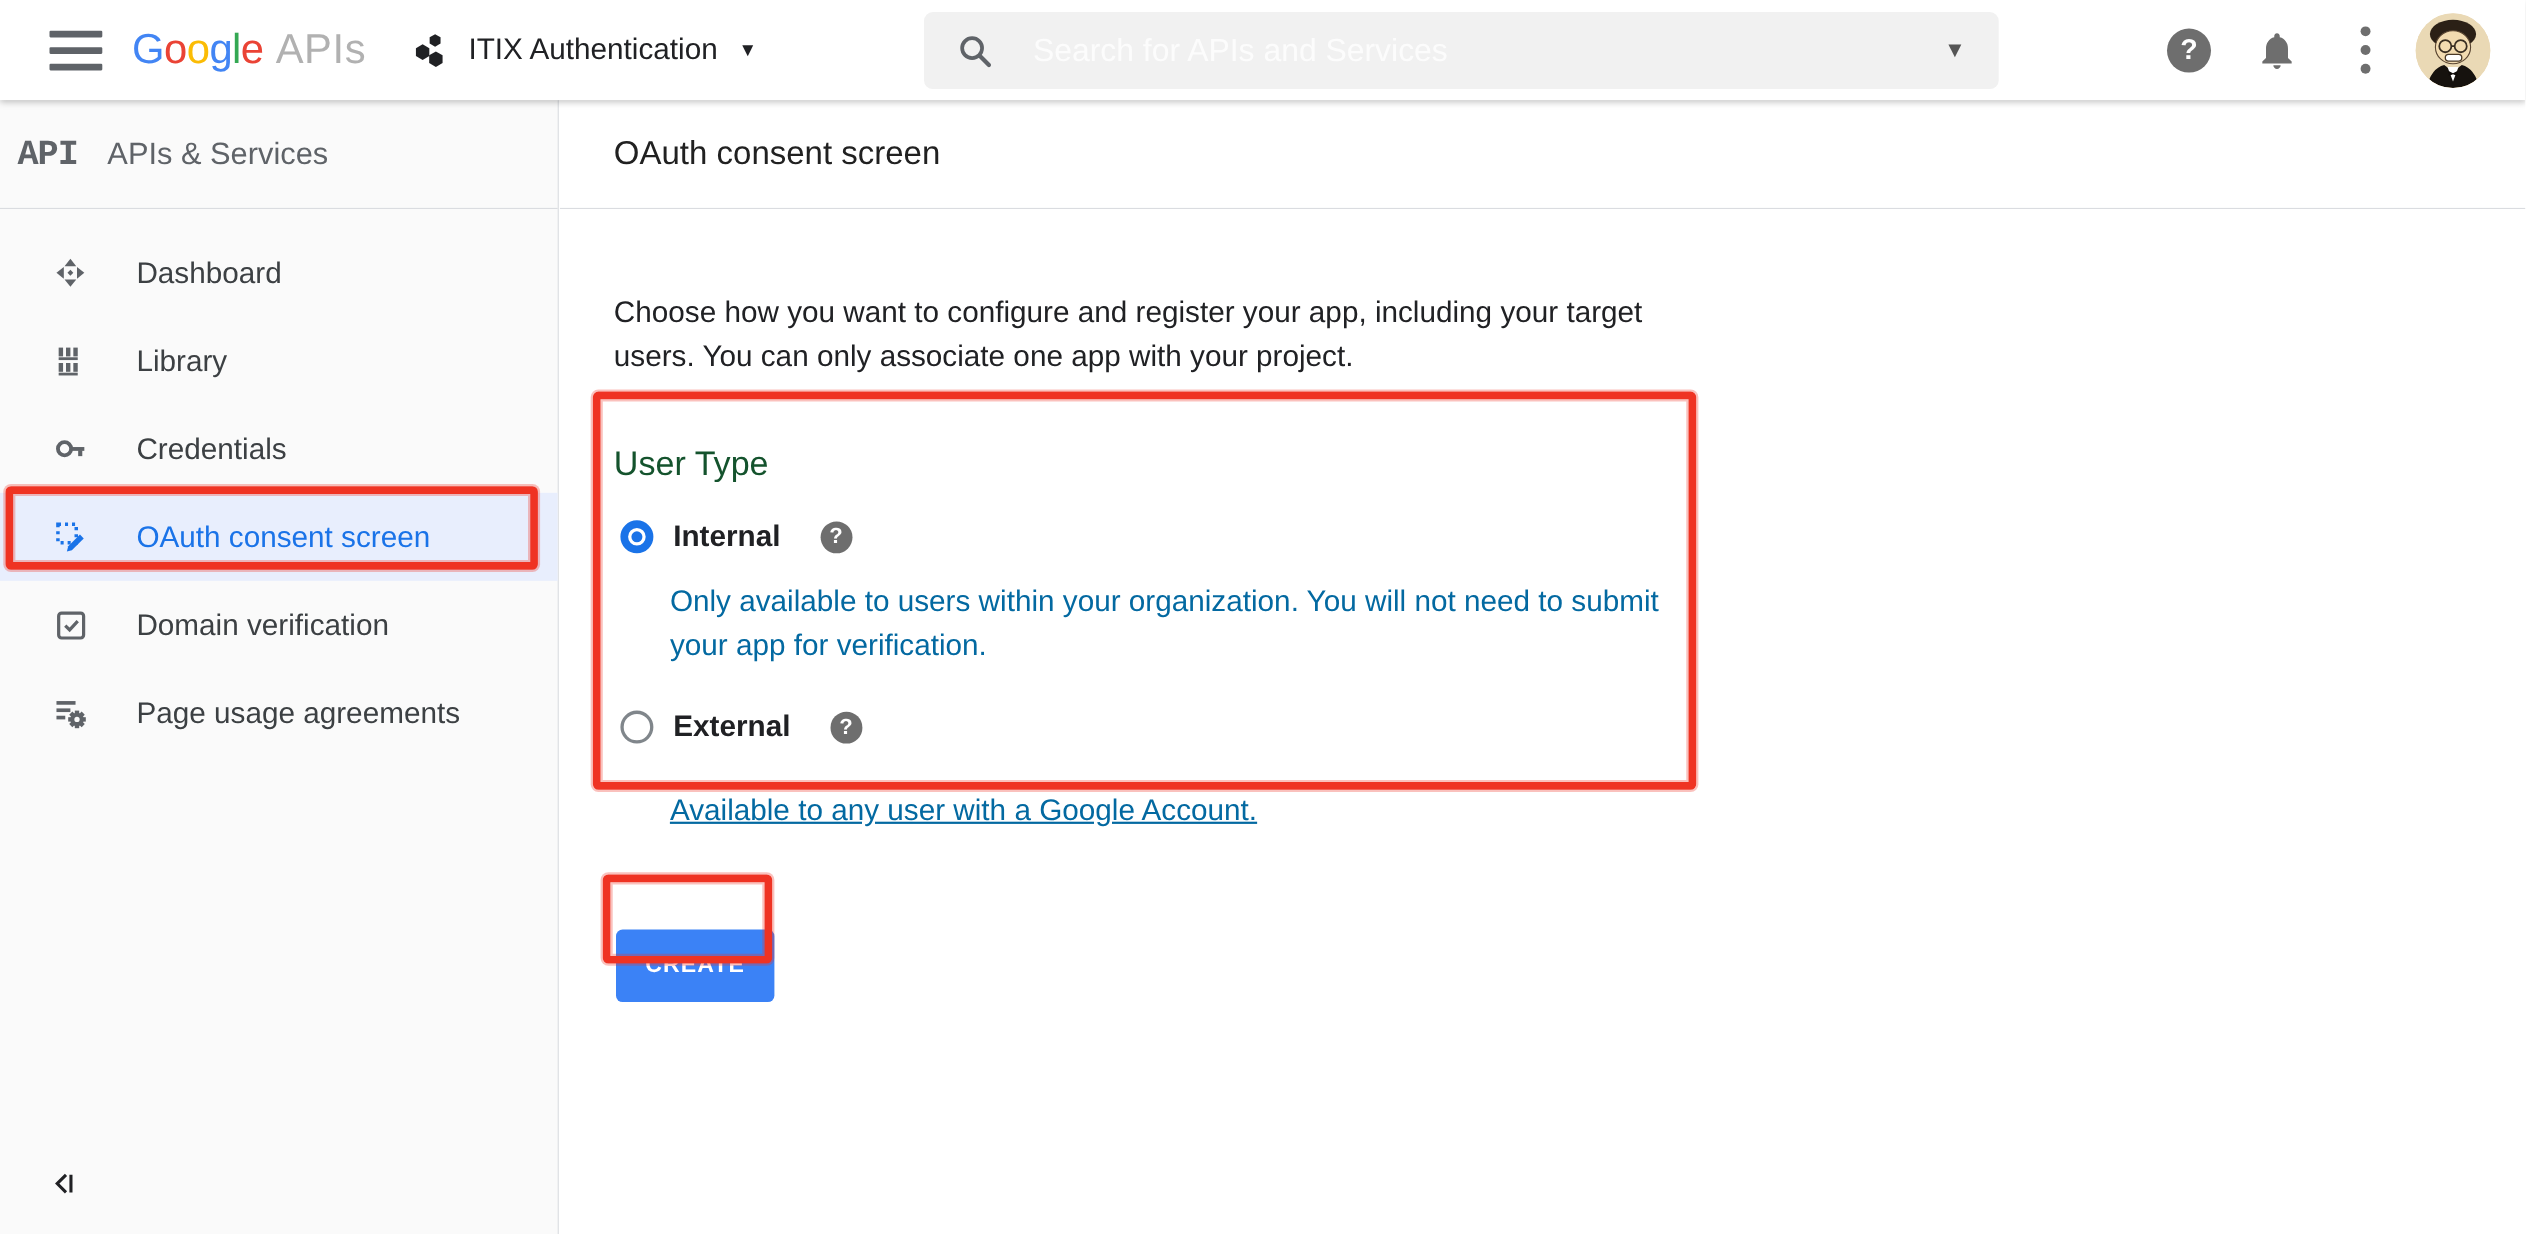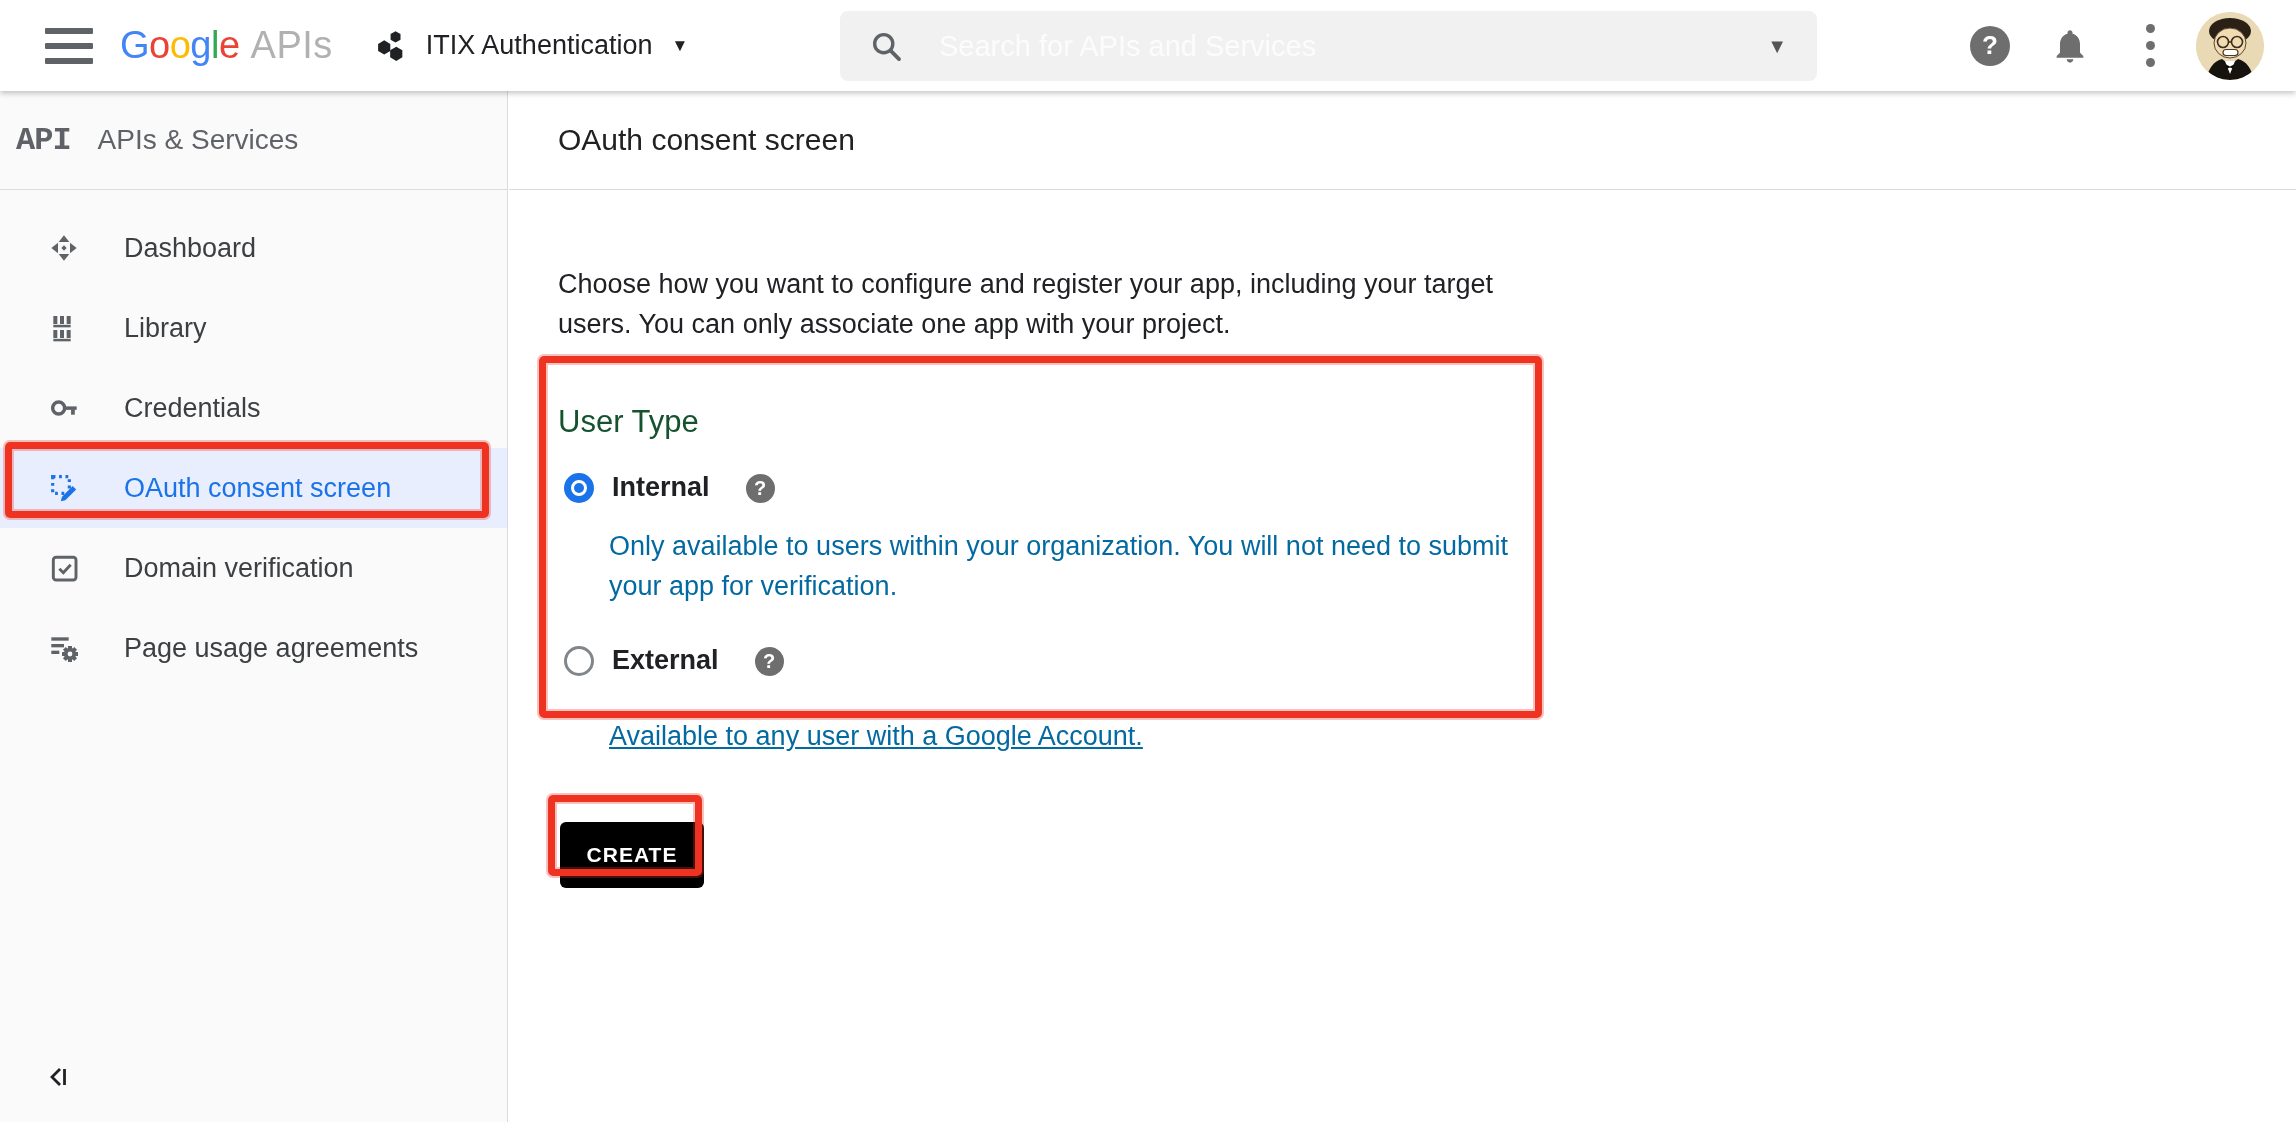--- a/index.html
+++ b/index.html
@@ -66,21 +66,21 @@
            display:flex; align-items:center; justify-content:center; }
   .radio.checked { border:7px solid #1a73e8; }
   .radio.checked i { width:10px; height:10px; border-radius:50%; background:#1a73e8; }
   .radio.unchecked { border:3px solid #80868b; }
   .option-label { margin-left:18px; font-size:27px; font-weight:700; color:#202124; cursor:pointer; }
   .option-help { margin-left:36px; width:29px; height:29px; border-radius:50%; background:#6e6e6e; color:#fff;
                  font-size:20px; font-weight:700; display:flex; align-items:center; justify-content:center; cursor:pointer; }
   .option-desc { margin-left:51px; font-size:27px; line-height:40px; color:#0369a1; max-width:905px; }
   .desc-internal { margin-top:23px; }
   .desc-external { margin-top:40px;text-decoration:underline; }
-  .create-btn { margin-top:66px; margin-left:2px; width:144px; height:66px; background:#000000; color:#fff;
+  .create-btn { margin-top:89px; margin-left:2px; width:144px; height:66px; background:#3b82f6; color:#fff;
                 font-size:21px; font-weight:700; letter-spacing:1px; border:none; border-radius:6px; cursor:pointer;
                 font-family:"Liberation Sans","DejaVu Sans",sans-serif; }
 
   
   .red-frame { position:absolute; border:7px solid #ef3323; border-radius:5px; pointer-events:none;
                box-shadow:0 0 0 2px rgba(239,51,35,.3), inset 0 0 0 2px rgba(239,51,35,.3); z-index:15; }
   .frame-sidebar { left:5px; top:351px; width:484px; height:76px; }
   .frame-user-type { left:30px; top:265px; width:1003px; height:362px; }
   .frame-create { left:39px; top:704px; width:154px; height:81px; }
 </style>

